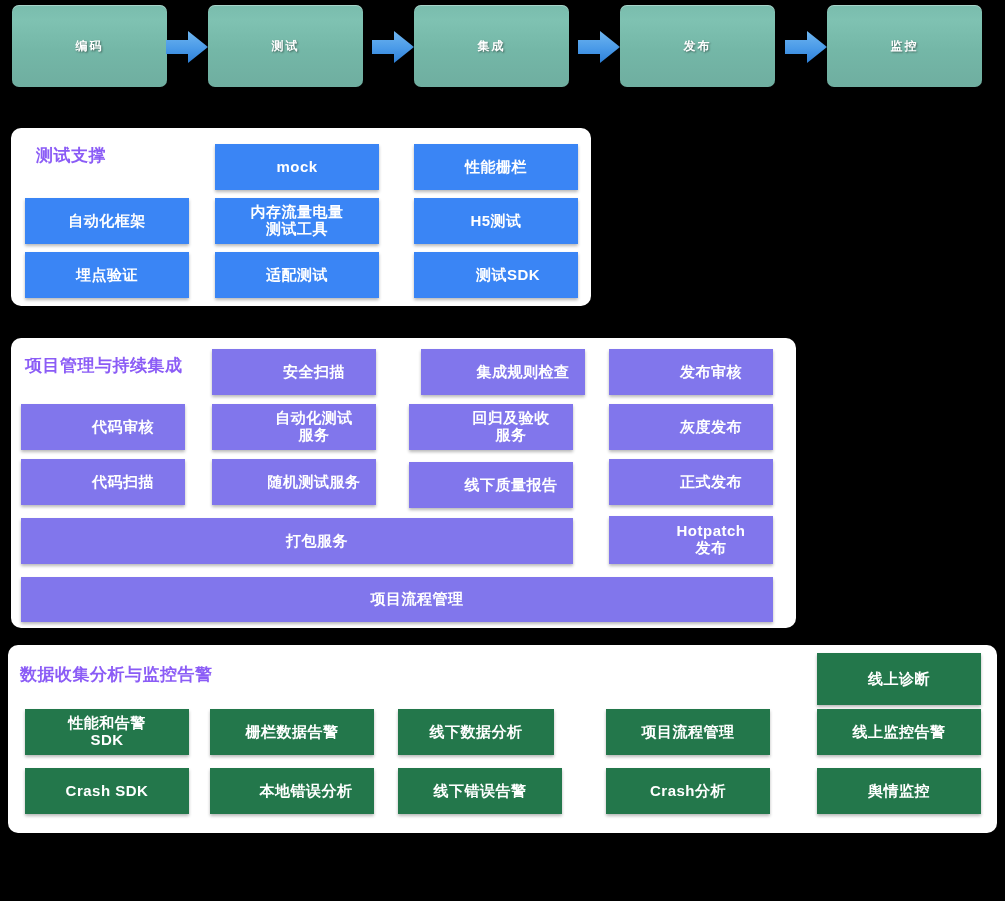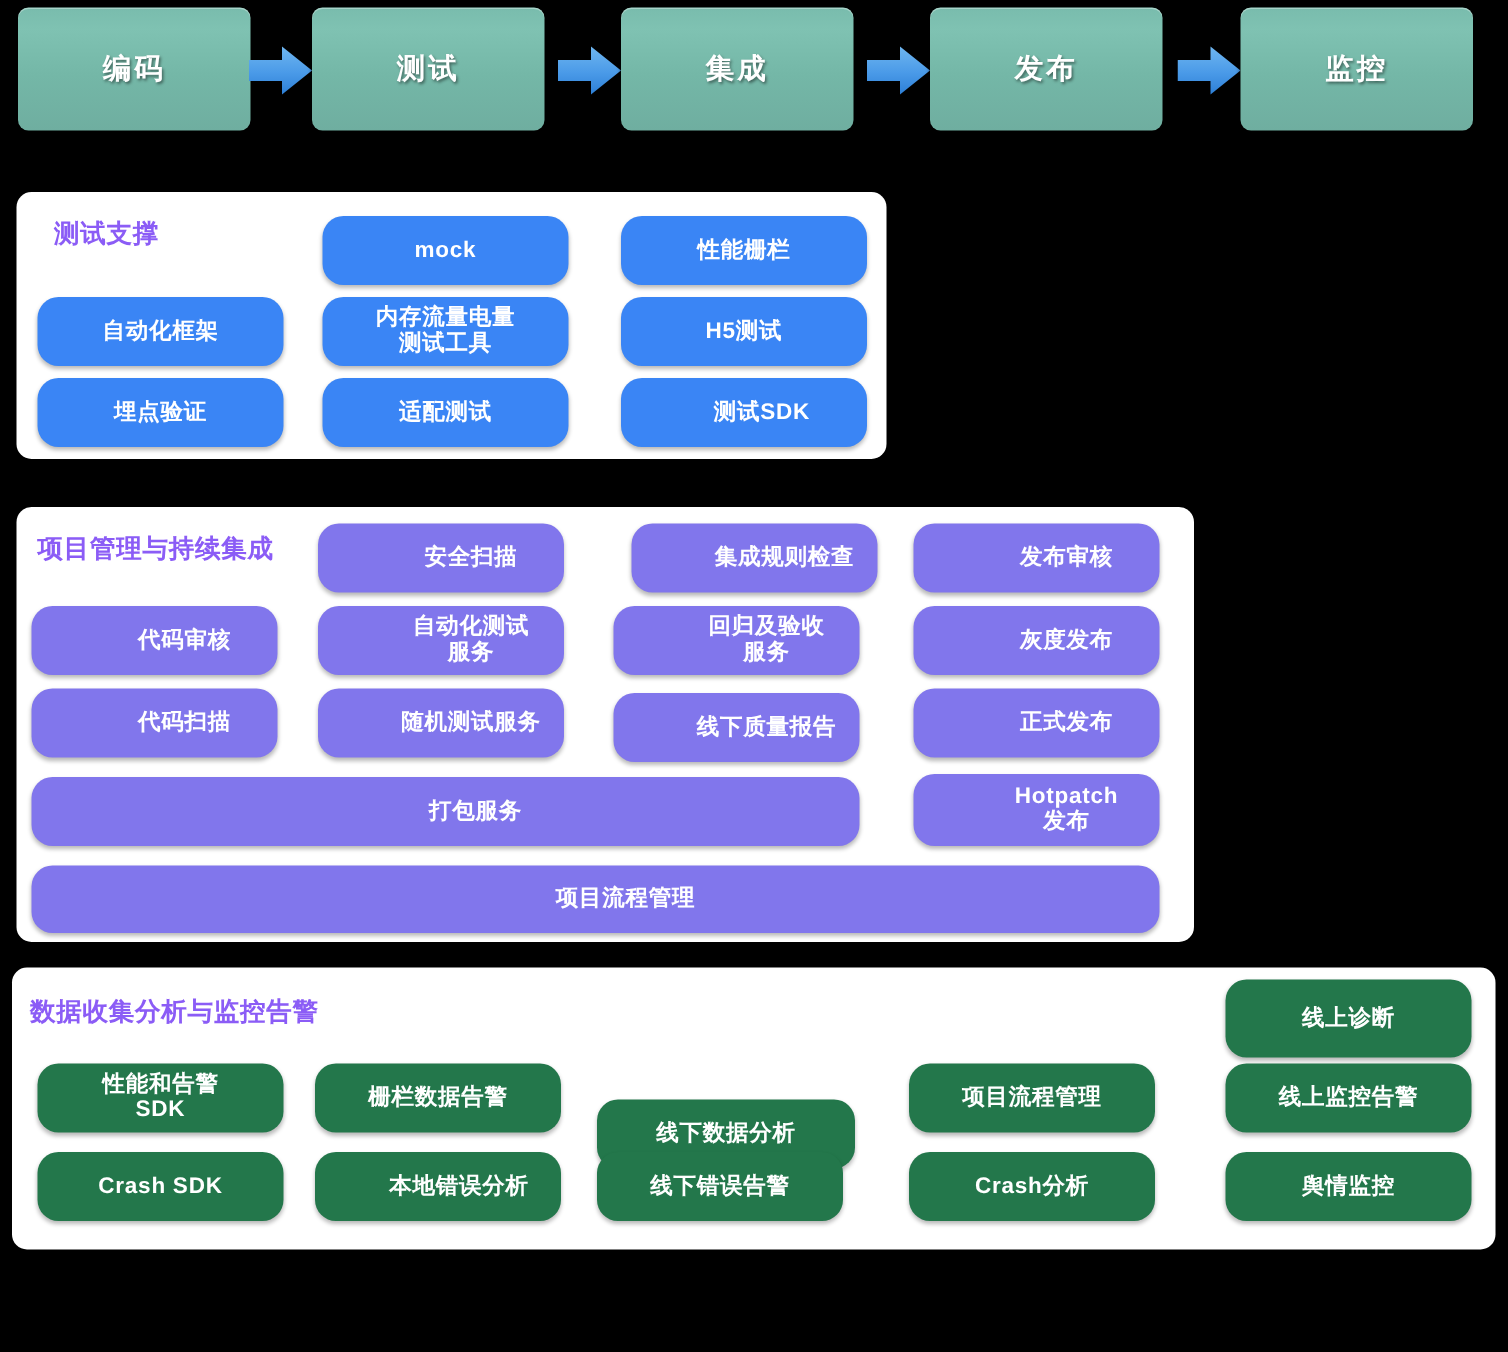--- a/index.html
+++ b/index.html
@@ -13,21 +13,21 @@
   .canvas{position:absolute;left:0;top:0;width:1005px;height:901px;}
 
   
   .pipeline{position:absolute;left:0;top:0;width:1005px;height:95px;}
   .stage{
     position:absolute;top:5px;width:155px;height:82px;
     border-radius:7px;
     background:linear-gradient(to bottom,#79bcad 0%,#7fc2b2 18%,#74b7a7 55%,#6faea0 100%);
     box-shadow:0 2px 3px rgba(0,0,0,0.55), inset 0 1px 0 rgba(255,255,255,0.35);
     display:flex;align-items:center;justify-content:center;
-    color:#ffffff;font-size:19px;font-weight:700;
+    color:#ffffff;font-size:12px;font-weight:700;
     letter-spacing:2px;
     text-shadow:1px 1px 2px rgba(0,0,0,0.45);
   }
   .stage.s0{left:12px;}
   .stage.s1{left:208px;}
   .stage.s2{left:414px;}
   .stage.s3{left:620px;}
   .stage.s4{left:827px;}
 
   .arrow{
@@ -55,21 +55,21 @@
     white-space:nowrap;
   }
 
   #panel-test{left:11px;top:128px;width:580px;height:178px;}
   #panel-ci  {left:11px;top:338px;width:785px;height:290px;}
   #panel-data{left:8px;top:645px;width:989px;height:188px;}
 
   
   .chip{
     position:absolute;
-    border-radius:14px;
+    border-radius:0;
     display:flex;align-items:center;justify-content:center;
     text-align:center;
     color:#ffffff;
     font-size:15px;
     font-weight:700;
     line-height:1.12;
     letter-spacing:0.5px;
     box-shadow:0 2px 3px rgba(0,0,0,0.28);
     box-sizing:border-box;
     padding:2px 4px;
@@ -227,21 +227,21 @@
       <span class="lbl">线上诊断</span>
       </div>
 
     <div class="chip green" style="left:17px;top:64px;width:164px;height:46px;">
       <span class="lbl">性能和告警
 SDK</span>
       </div>
     <div class="chip green" style="left:202px;top:64px;width:164px;height:46px;">
       <span class="lbl">栅栏数据告警</span>
       </div>
-    <div class="chip green" style="left:390px;top:64px;width:172px;height:46px;margin-top:24px;">
+    <div class="chip green" style="left:390px;top:64px;width:156px;height:46px;">
       <span class="lbl">线下数据分析</span>
       </div>
     <div class="chip green" style="left:598px;top:64px;width:164px;height:46px;">
       <span class="lbl">项目流程管理</span>
       </div>
     <div class="chip green" style="left:809px;top:64px;width:164px;height:46px;">
       <span class="lbl">线上监控告警</span>
       </div>
 
     <div class="chip green" style="left:17px;top:123px;width:164px;height:46px;">

